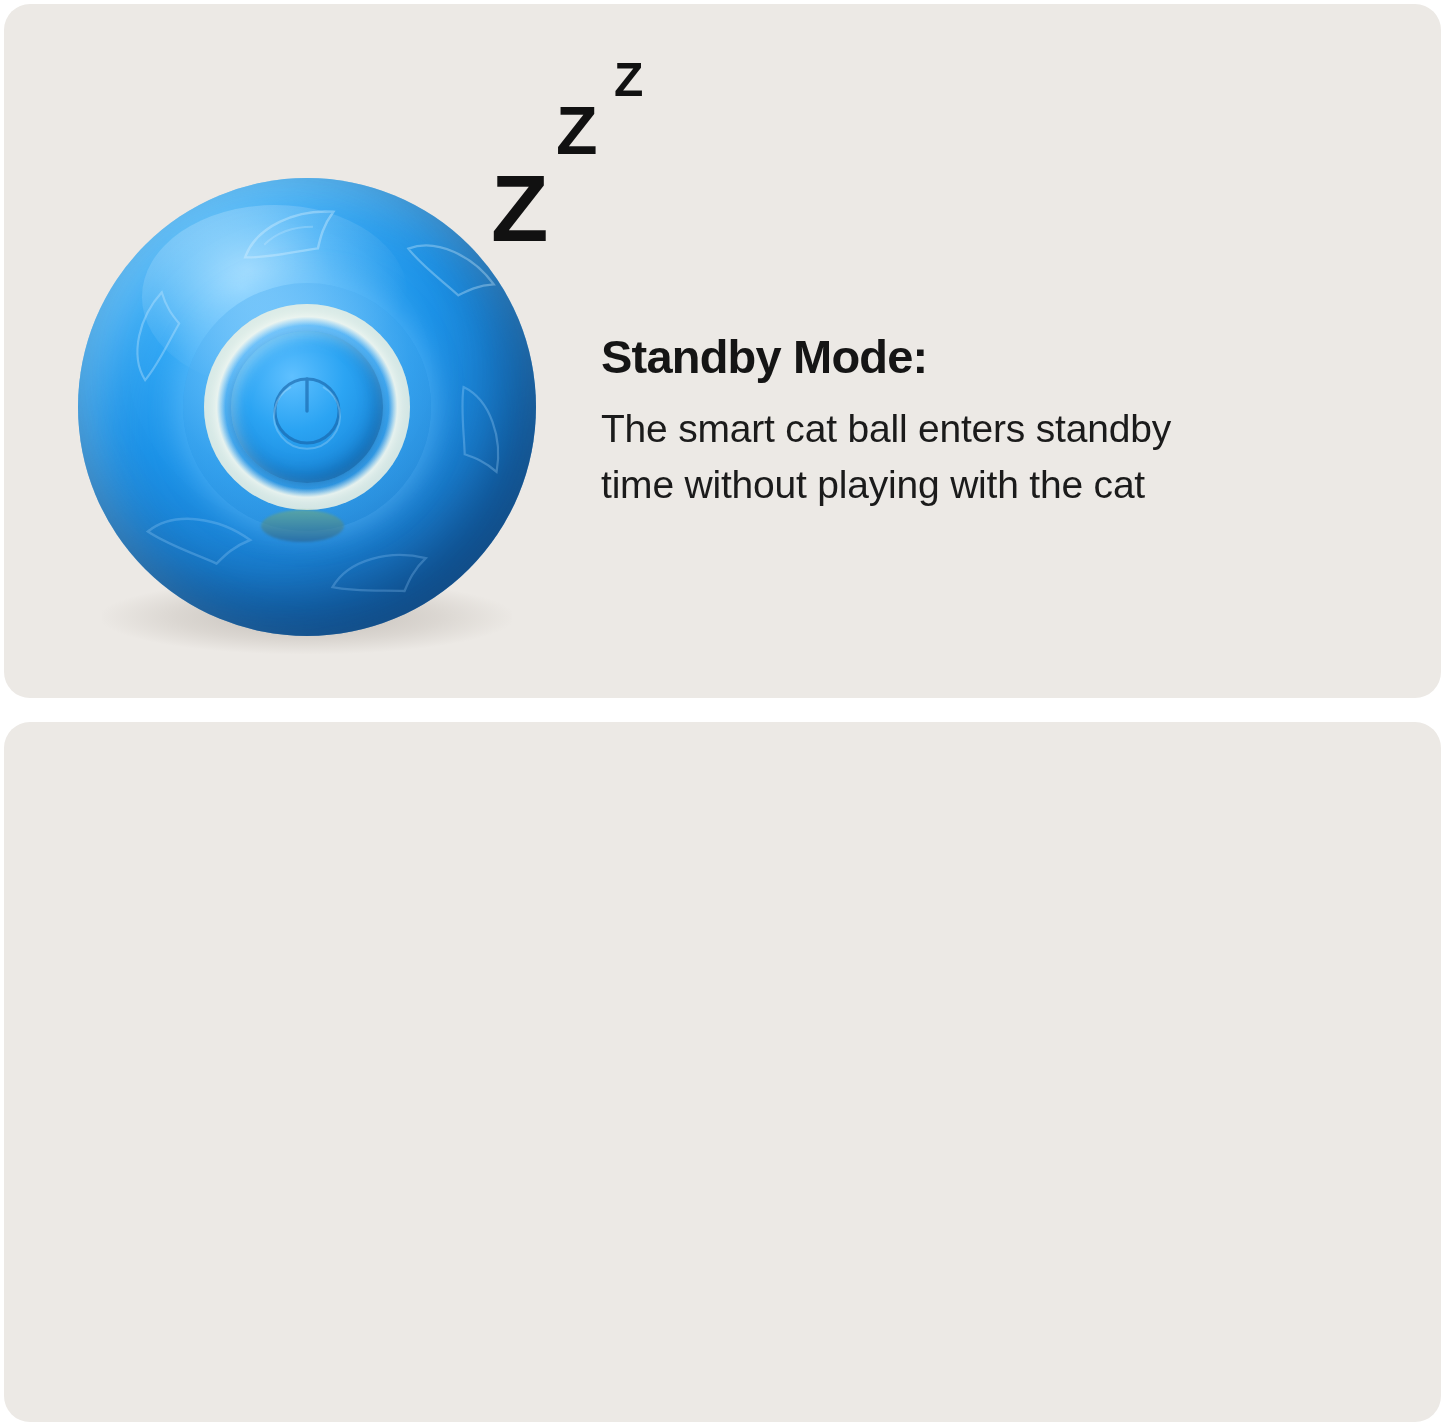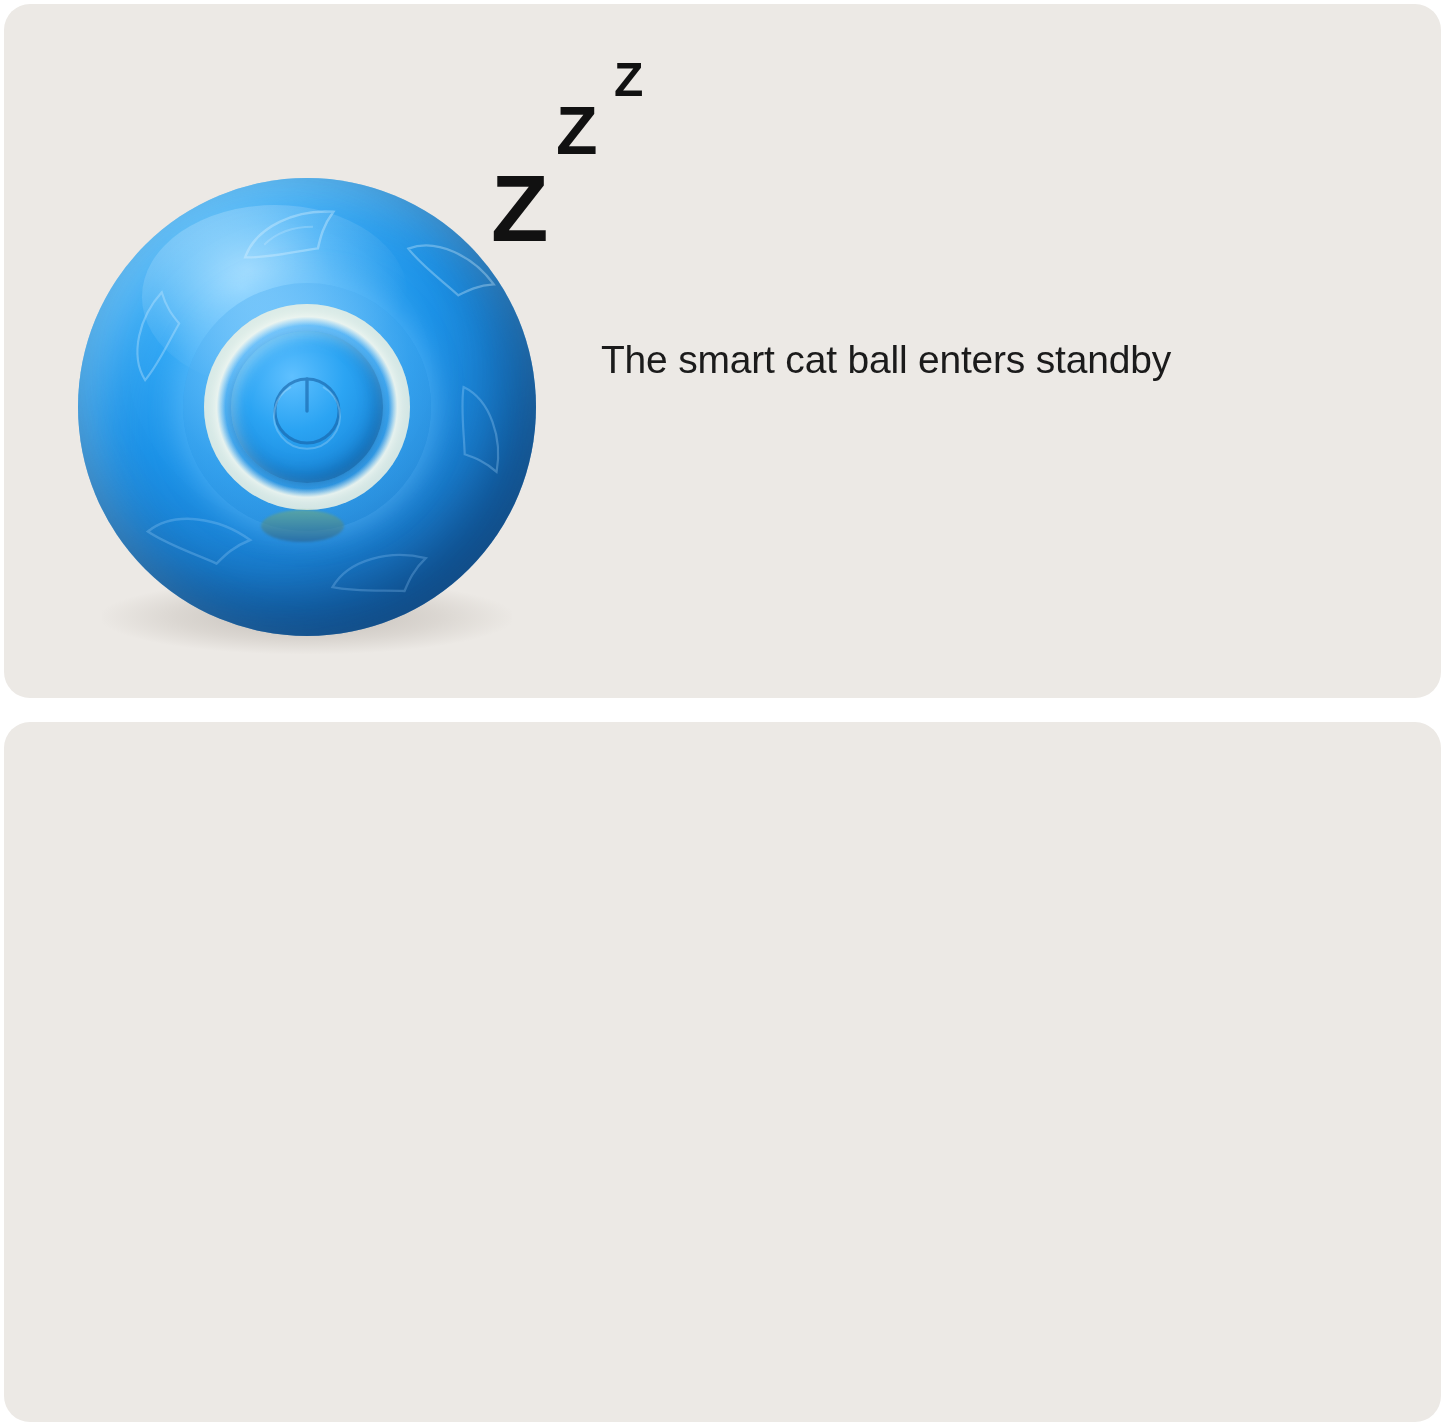--- a/index.html
+++ b/index.html
@@ -134,22 +134,24 @@
           <svg width="92" height="92" viewBox="0 0 92 92">
             <circle cx="46" cy="50" r="32" fill="none" stroke="#1763a8" stroke-width="3"></circle>
             <path d="M46 18 L46 50" stroke="#1763a8" stroke-width="3.4" stroke-linecap="round" fill="none"></path>
             <path d="M30 26 A33 33 0 1 0 62 26" fill="none" stroke="rgba(255,255,255,.35)" stroke-width="2"></path>
           </svg>
         </div>
       </div>
     </div>
 
     <div class="txt-block" id="standby-text">
+      <h2 class="headline">Standby Mode:</h2>
       <p class="bodycopy">
         <span>The smart cat ball enters standby</span>
+        <span>time without playing with the cat</span>
       </p>
     </div>
   </section>
 
   <section class="panel" id="panel-motion">
 
     
 
     
     

